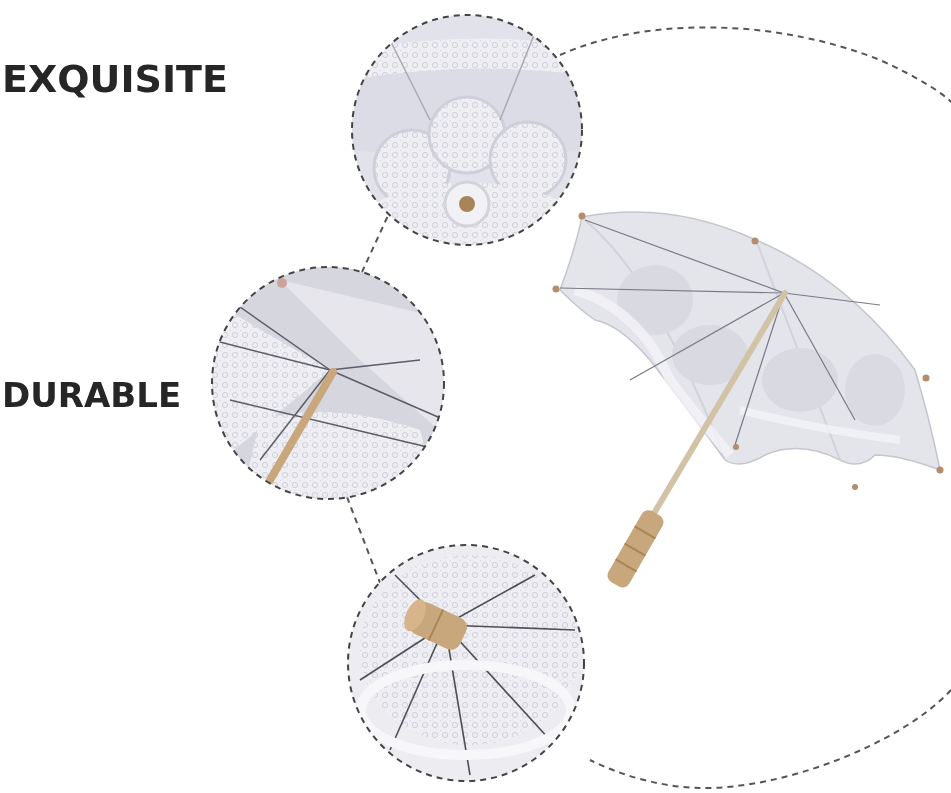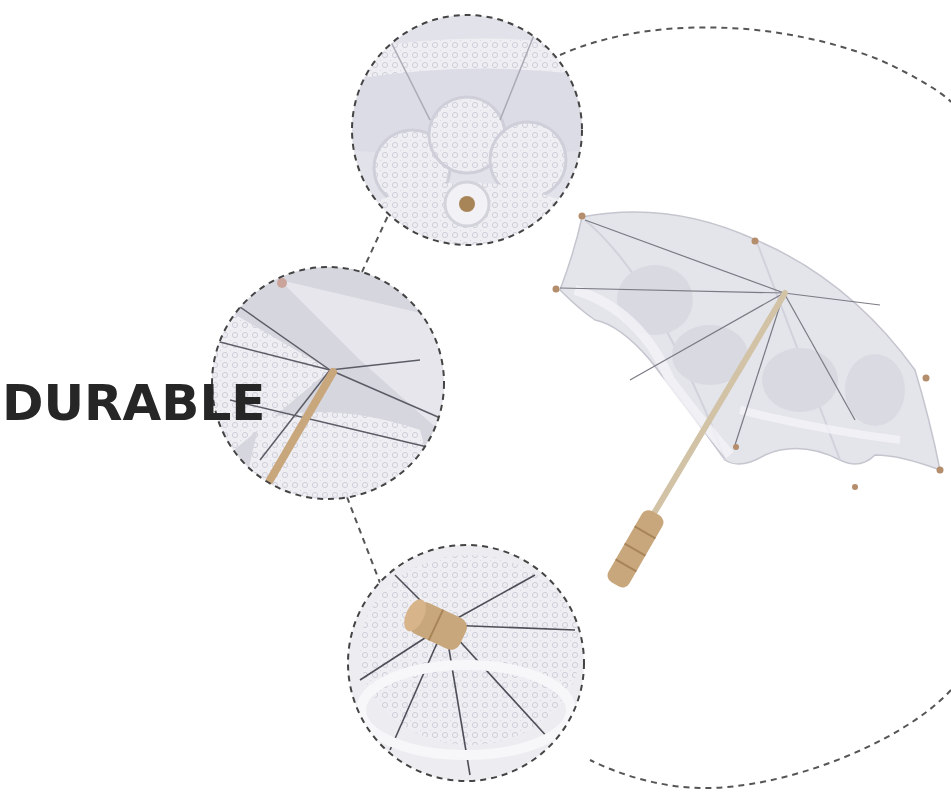--- a/index.html
+++ b/index.html
@@ -8,21 +8,21 @@
     .label {
       position: absolute;
       font-family: "DejaVu Sans", sans-serif;
       font-weight: bold;
       color: #262626;
       letter-spacing: 0px;
       line-height: 1;
       white-space: nowrap;
     }
     #lbl-1 { left: 2px; top: 60px; font-size: 38px; }
-    #lbl-2 { left: 2px; top: 378px; font-size: 50px; }
+    #lbl-2 { left: 2px; top: 378px; font-size: 34px; }
     #lbl-3 { left: 2px; top: 666px; font-size: 38px; }
     svg { position: absolute; left: 0; top: 0; }
   </style>
 </head>
 <body>
 
 <div class="canvas">
 
   <svg width="951" height="793" viewBox="0 0 951 793">
     <defs>
@@ -137,14 +137,15 @@
 
       <g transform="rotate(30 636 548)">
         <rect x="624" y="508" width="24" height="82" rx="8" fill="#c9a77c"></rect>
         <line x1="624" y1="530" x2="648" y2="530" stroke="#a88559" stroke-width="2"></line>
         <line x1="624" y1="550" x2="648" y2="550" stroke="#a88559" stroke-width="2"></line>
         <line x1="624" y1="568" x2="648" y2="568" stroke="#a88559" stroke-width="2"></line>
       </g>
     </g>
   </svg>
 
+  <div id="lbl-1" class="label">EXQUISITE</div>
   <div id="lbl-2" class="label">DURABLE</div>
 </div>
 
 </body></html>

